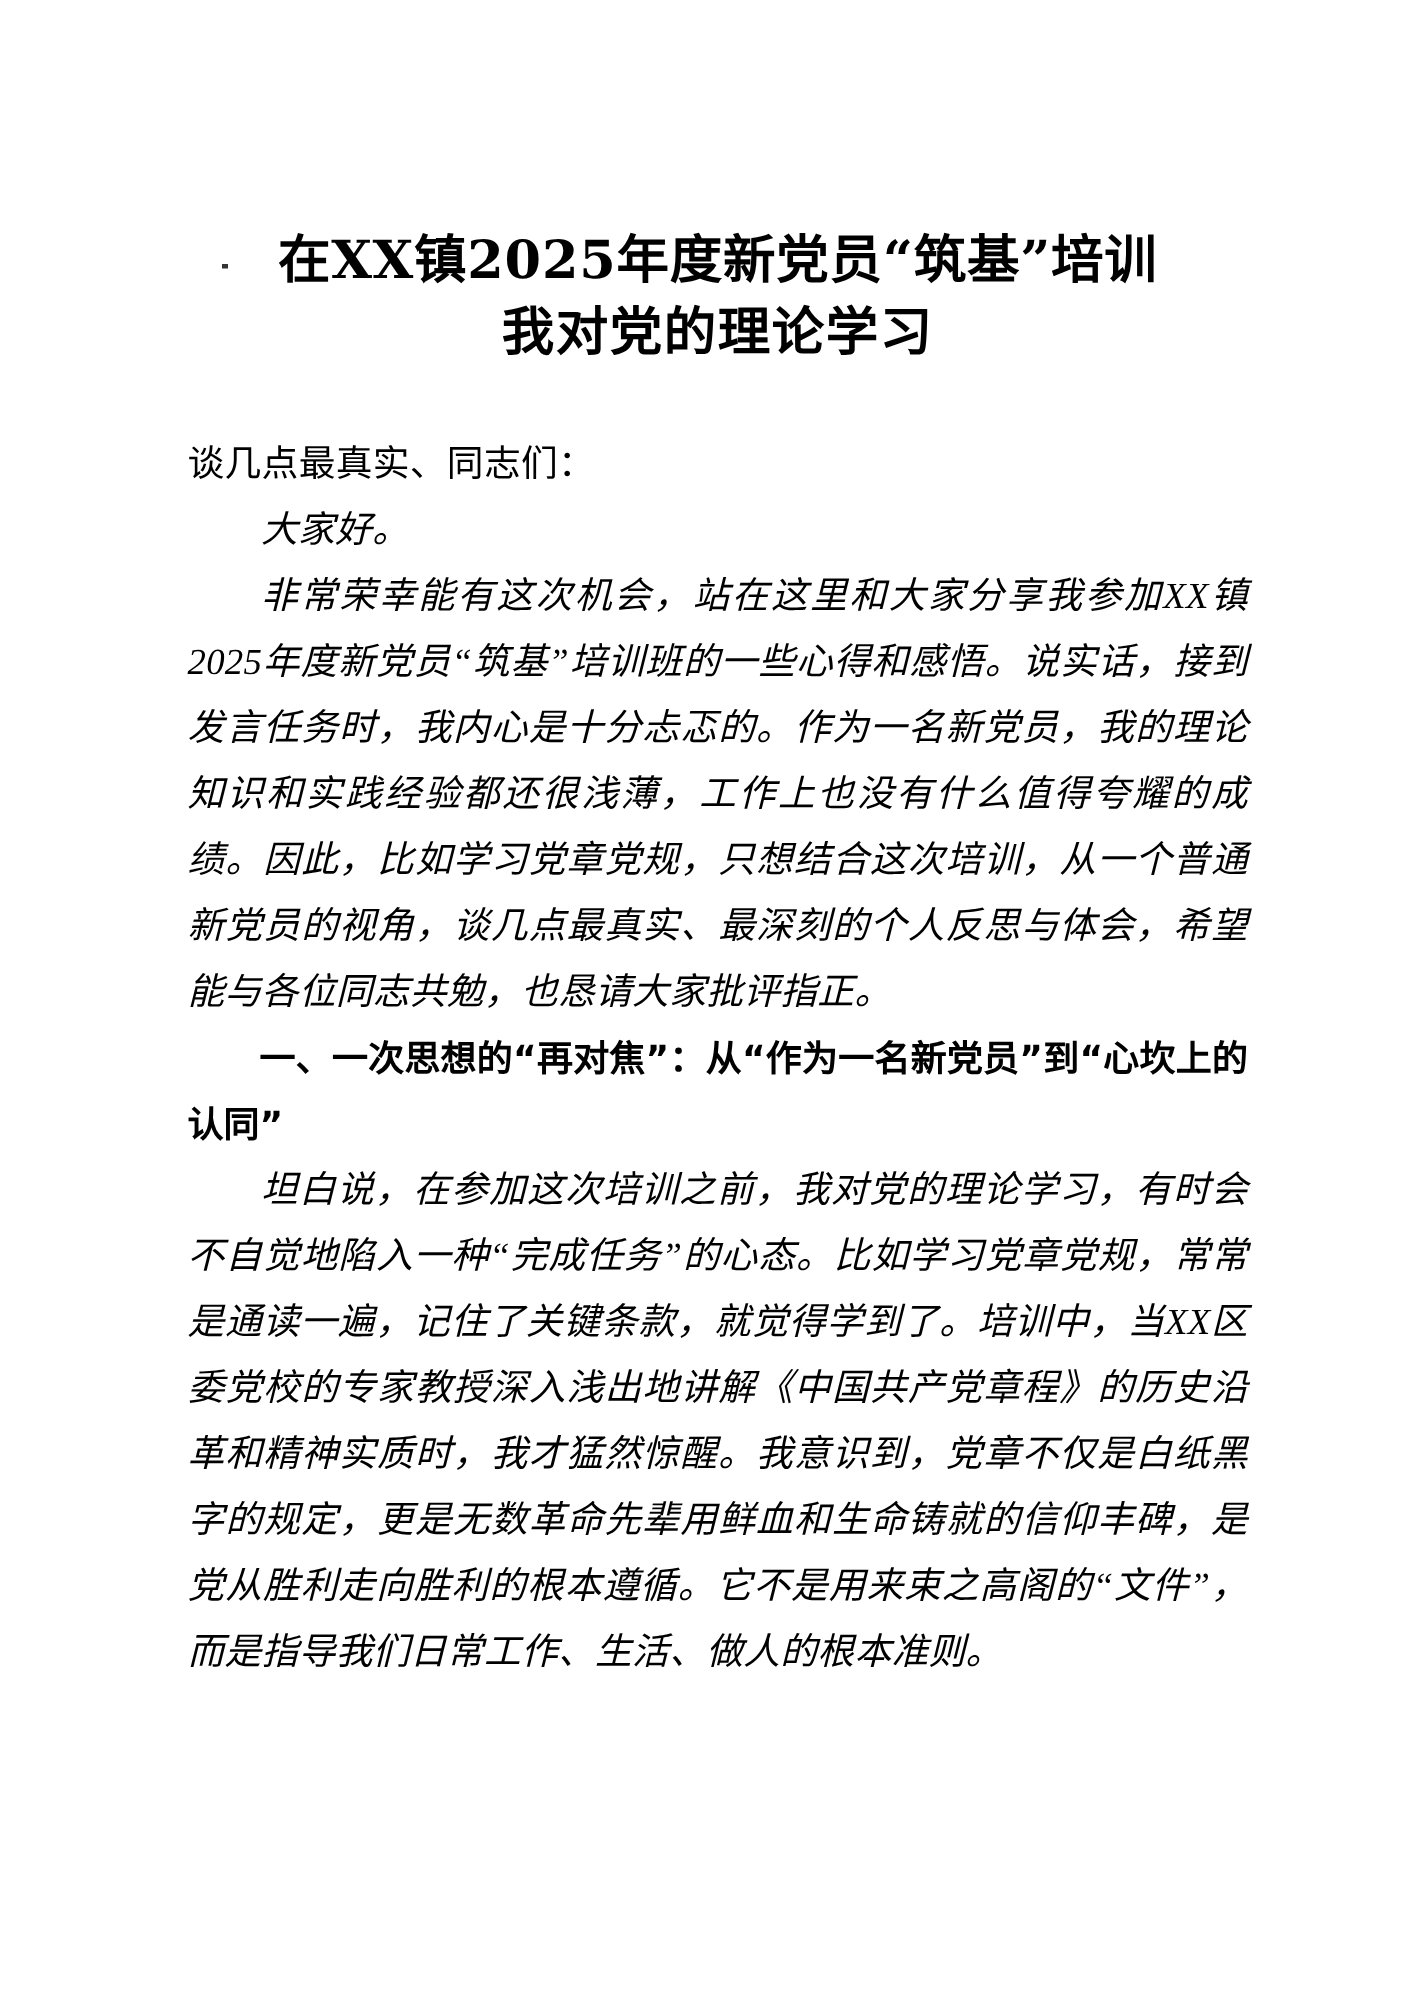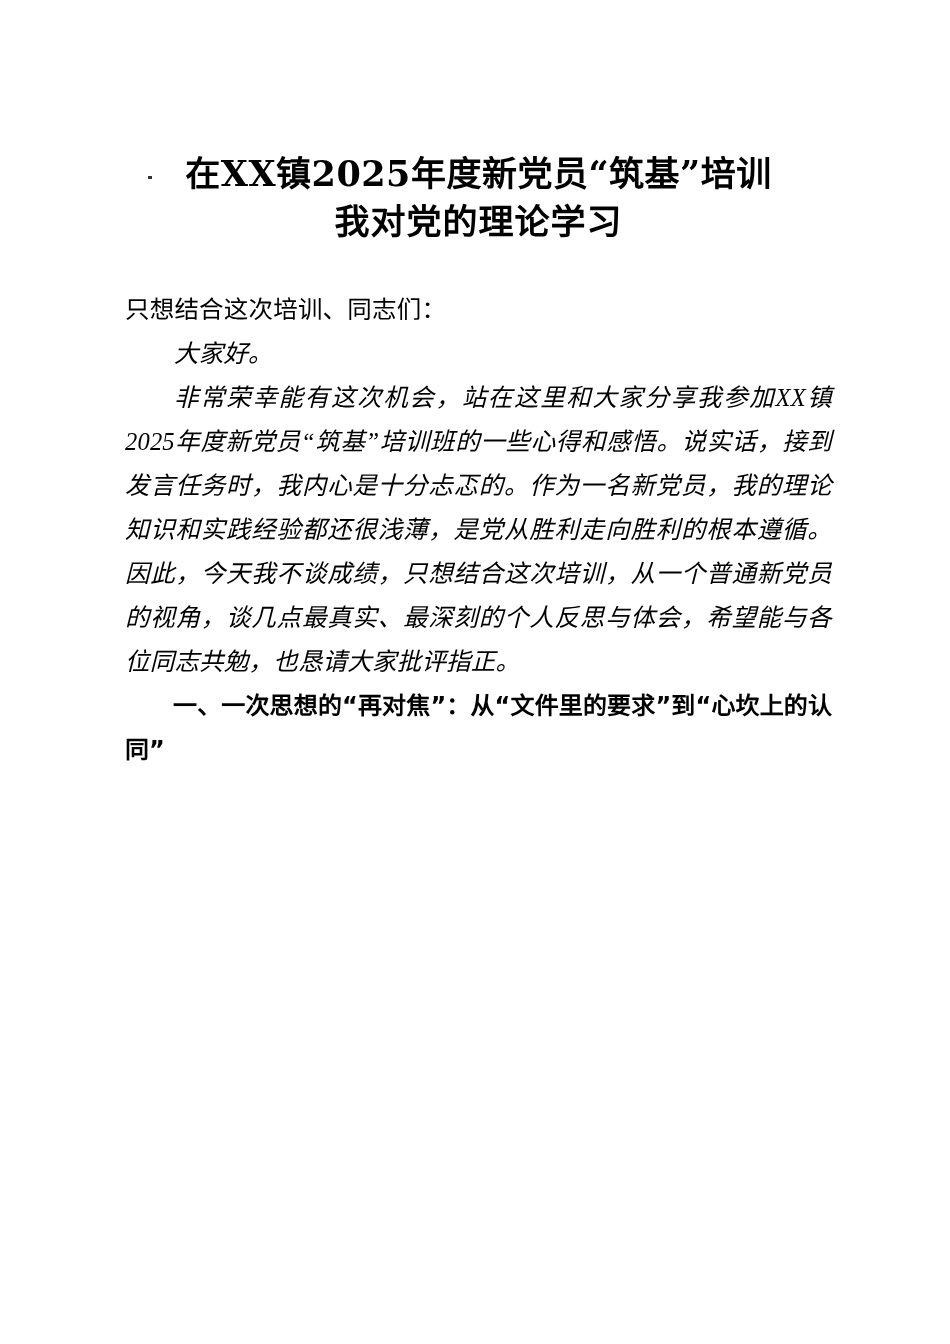--- a/index.html
+++ b/index.html
@@ -119,24 +119,25 @@
 
   <div class="content">
 
     <h1 class="doc-title">
       <span class="title-line title-line-1">在XX镇2025年度新党员“筑基”培训</span>
       <span class="title-line title-line-2">我对党的理论学习</span>
     </h1>
 
     <div class="body-block">
 
-      <p class="para indent0">只想结合这次培训、同志们：</p>
+      <p class="para indent0">谈几点最真实、同志们：</p>
 
       <p class="para indent2">大家好。</p>
 
-      <p class="para indent2">非常荣幸能有这次机会，站在这里和大家分享我参加XX镇2025年度新党员“筑基”培训班的一些心得和感悟。说实话，接到发言任务时，我内心是十分忐忑的。作为一名新党员，我的理论知识和实践经验都还很浅薄，是党从胜利走向胜利的根本遵循。因此，今天我不谈成绩，只想结合这次培训，从一个普通新党员的视角，谈几点最真实、最深刻的个人反思与体会，希望能与各位同志共勉，也恳请大家批评指正。</p>
+      <p class="para indent2">非常荣幸能有这次机会，站在这里和大家分享我参加XX镇2025年度新党员“筑基”培训班的一些心得和感悟。说实话，接到发言任务时，我内心是十分忐忑的。作为一名新党员，我的理论知识和实践经验都还很浅薄，工作上也没有什么值得夸耀的成绩。因此，比如学习党章党规，只想结合这次培训，从一个普通新党员的视角，谈几点最真实、最深刻的个人反思与体会，希望能与各位同志共勉，也恳请大家批评指正。</p>
 
-      <p class="section-heading">一、一次思想的“再对焦”：从“文件里的要求”到“心坎上的认同”</p>
+      <p class="section-heading">一、一次思想的“再对焦”：从“作为一名新党员”到“心坎上的认同”</p>
 
+      <p class="para indent2">坦白说，在参加这次培训之前，我对党的理论学习，有时会不自觉地陷入一种“完成任务”的心态。比如学习党章党规，常常是通读一遍，记住了关键条款，就觉得学到了。培训中，当XX区委党校的专家教授深入浅出地讲解《中国共产党章程》的历史沿革和精神实质时，我才猛然惊醒。我意识到，党章不仅是白纸黑字的规定，更是无数革命先辈用鲜血和生命铸就的信仰丰碑，是党从胜利走向胜利的根本遵循。它不是用来束之高阁的“文件”，而是指导我们日常工作、生活、做人的根本准则。</p>
 
     </div>
   </div>
 </div>
 
 </body></html>

